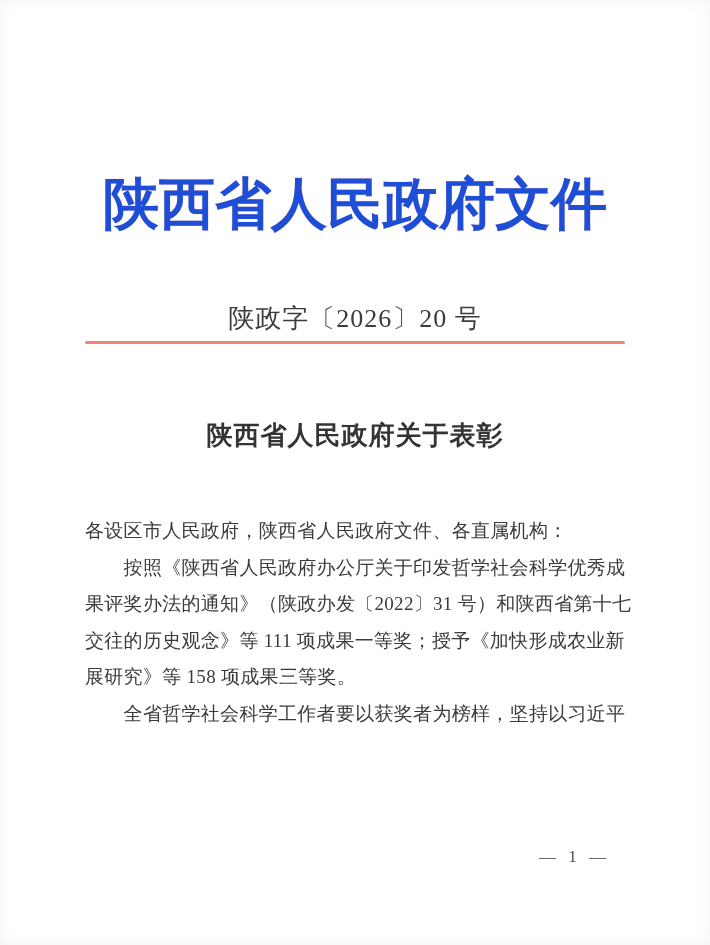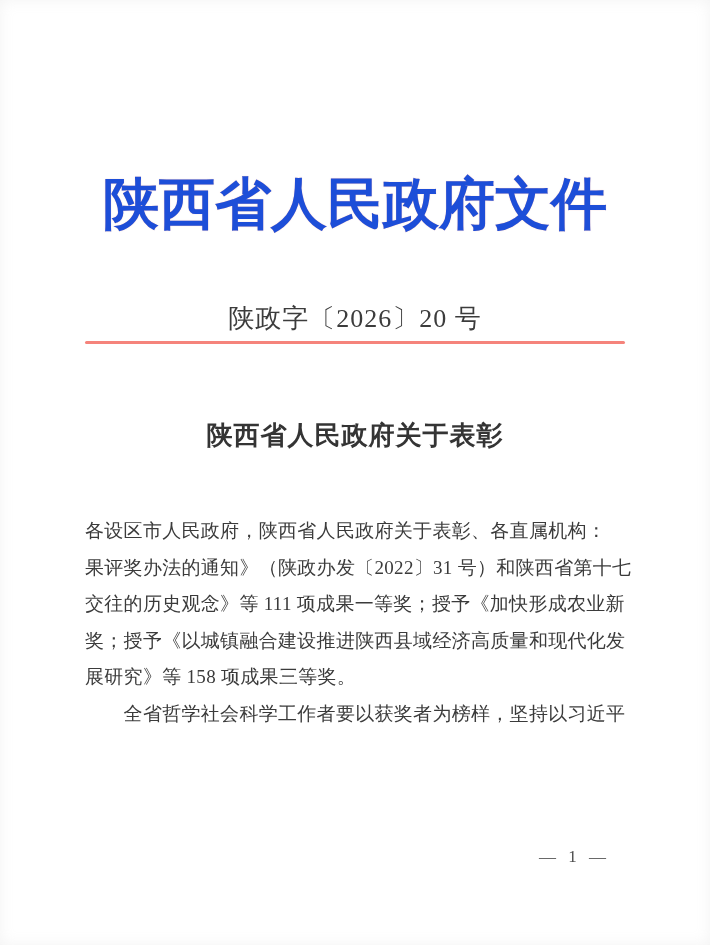--- a/index.html
+++ b/index.html
@@ -97,23 +97,23 @@
 
   <div class="doc-number">陕政字〔2026〕20 号</div>
 
   <div class="red-rule"></div>
 
   <div class="doc-title">
     <div>陕西省人民政府关于表彰</div>
   </div>
 
   <div class="doc-body">
-    <div class="body-line">各设区市人民政府，陕西省人民政府关于表彰、各直属机构：</div>
+    <div class="body-line">各设区市人民政府，陕西省人民政府文件、各直属机构：</div>
+    <div class="body-line">　　按照《陕西省人民政府办公厅关于印发哲学社会科学优秀成</div>
     <div class="body-line">果评奖办法的通知》（陕政办发〔2022〕31 号）和陕西省第十七</div>
     <div class="body-line">交往的历史观念》等 111 项成果一等奖；授予《加快形成农业新</div>
-    <div class="body-line">奖；授予《以城镇融合建设推进陕西县域经济高质量和现代化发</div>
     <div class="body-line">展研究》等 158 项成果三等奖。</div>
     <div class="body-line">　　全省哲学社会科学工作者要以获奖者为榜样，坚持以习近平</div>
   </div>
 
   <div class="page-number">—  1  —</div>
 
 </div>
 
 </body></html>

